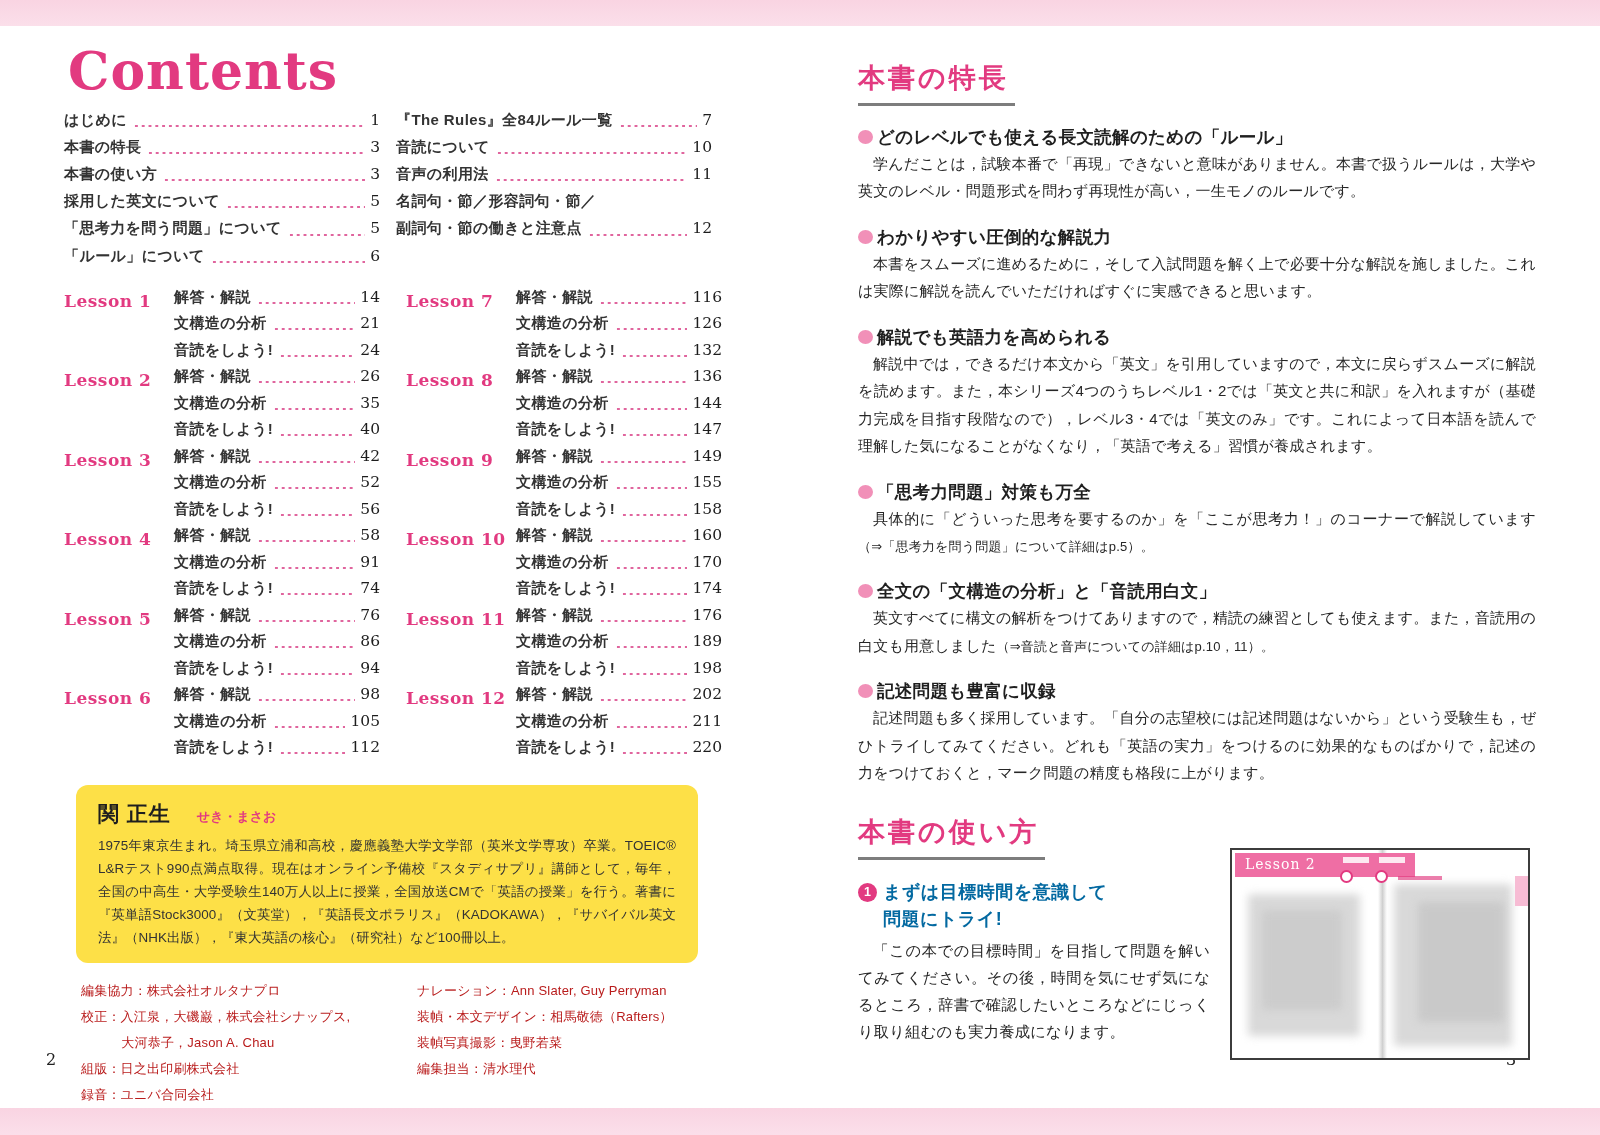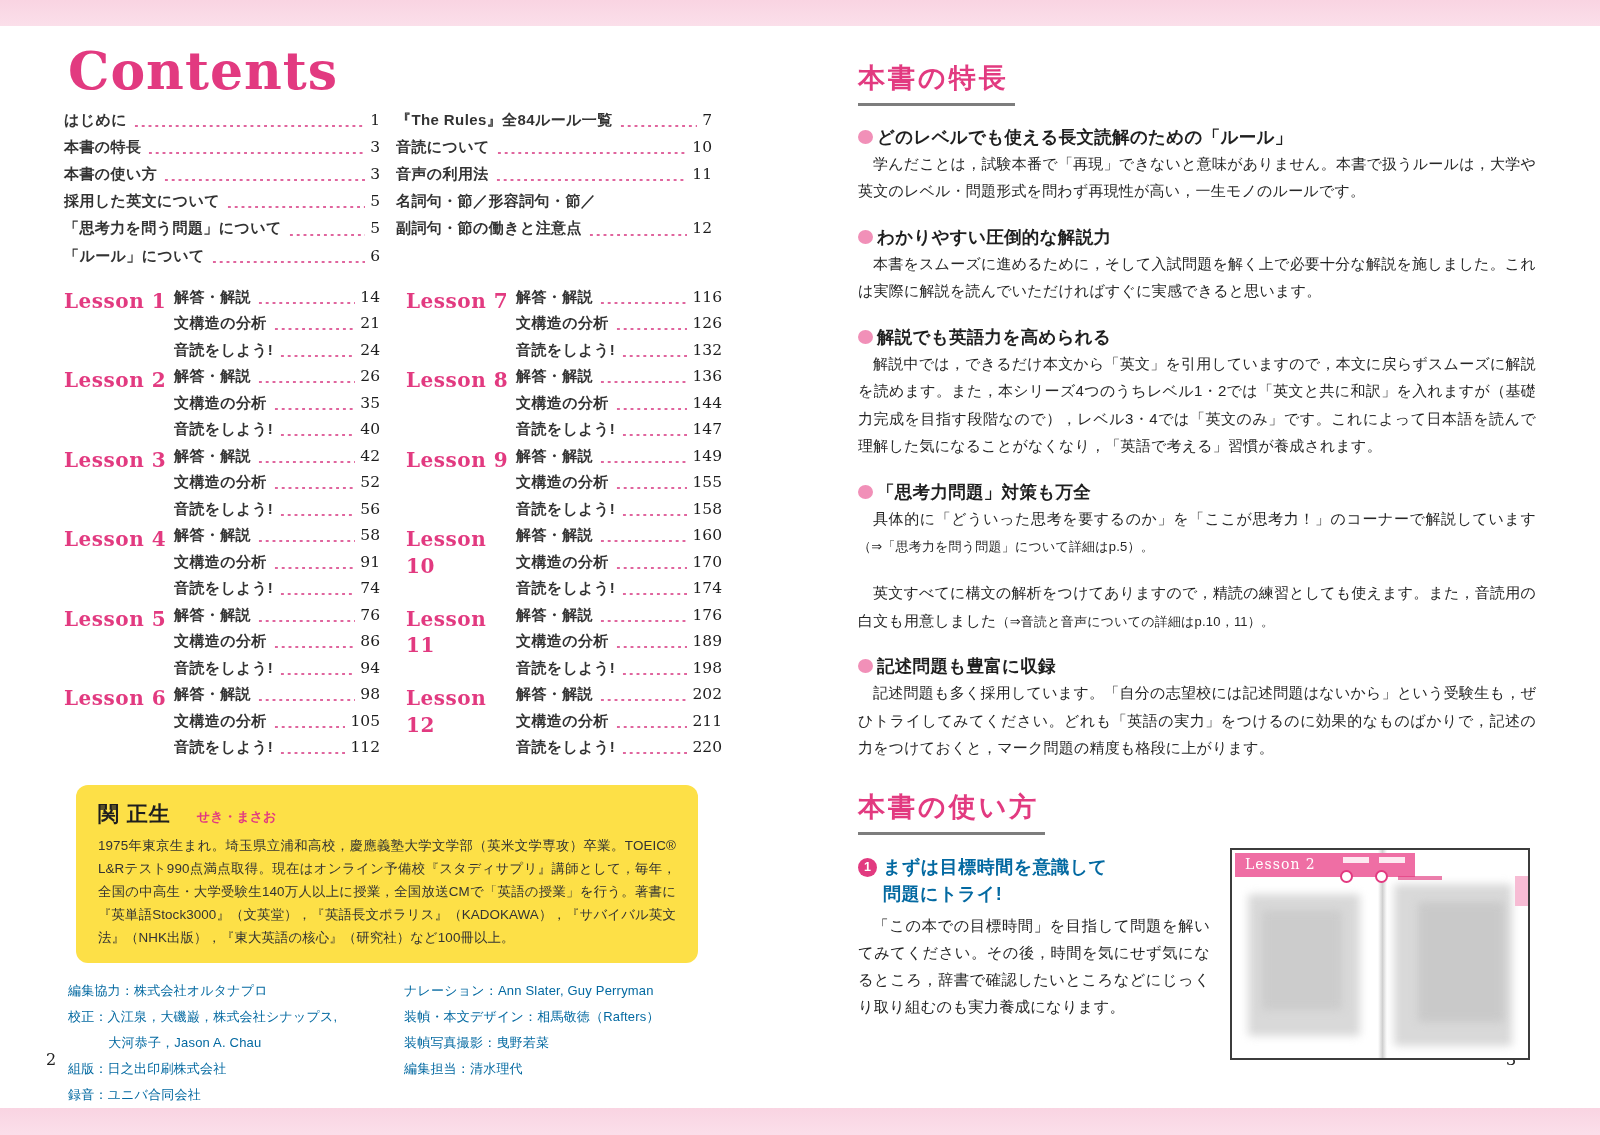--- a/index.html
+++ b/index.html
@@ -17,32 +17,32 @@
   .toc-row { display:flex; align-items:baseline; height:27.2px; }
   .toc-row.lesson-row { height:26.5px; }
   .toc-label { font-size:15px; font-weight:600; letter-spacing:.4px; color:#333; white-space:nowrap; }
   .dots { flex:1; align-self:stretch; margin:0 5px 0 6px;
     background-image:radial-gradient(circle, #e0659e 1.35px, rgba(0,0,0,0) 1.5px);
     background-size:6.8px 10px; background-repeat:repeat-x; background-position:left 60%; }
   .toc-page { font-family:"DejaVu Serif","Liberation Serif",serif; font-size:15.5px; color:#1d1d1d; }
   .lessons-grid { display:grid; grid-template-columns:316px 316px; column-gap:26px; margin-top:14px; }
   .lesson-block { display:flex; }
   .lesson-name { width:110px; font-family:"DejaVu Serif","Liberation Serif",serif;
-    font-size:20px; font-weight:700; color:#e23a80; line-height:26.5px; letter-spacing:.5px; }
+    font-size:17px; font-weight:700; color:#e23a80; line-height:26.5px; letter-spacing:.5px; }
   .lesson-items { flex:1; }
 
   .author-box { margin:20px 0 0 12px; width:622px; background:#fde047; border-radius:12px;
     padding:15px 22px 14px; }
   .author-name-row { display:flex; align-items:baseline; margin-bottom:6px; }
   .author-name { font-size:21px; font-weight:800; color:#1e1e1e; letter-spacing:1px; }
   .author-kana { font-size:13px; font-weight:700; color:#e23a80; margin-left:26px; }
   .author-bio { font-size:13.4px; line-height:1.72; color:#333; letter-spacing:.1px; text-align:justify; }
 
   .credits { display:grid; grid-template-columns:330px 310px; column-gap:6px; margin-top:15px; padding-left:4px; }
-  .credit-line { font-size:13px; color:#0369a1; line-height:2.0; letter-spacing:.2px; }
+  .credit-line { font-size:13px; color:#b91c1c; line-height:2.0; letter-spacing:.2px;margin-left:13px; }
   .credit-line.indent { padding-left:3.1em; }
 
   .page-num { position:absolute; top:1050px; font-family:"DejaVu Serif","Liberation Serif",serif;
     font-size:16px; color:#222; }
   .page-num.left { left:46px; }
   .page-num.right { left:1506px; }
 
   
   .page-right { position:absolute; left:858px; top:60px; width:678px; height:1020px; }
   .sec-heading-wrap { display:block; }
@@ -462,20 +462,24 @@
 
   <section class="feat">
     <div class="feat-head">
         <span class="bullet"></span>
         <h3 class="feat-title">「思考力問題」対策も万全</h3>
       </div>
     <p class="feat-body"><span>具体的に「どういった思考を要するのか」を「ここが思考力！」のコーナーで解説しています</span><span class="note">（⇒「思考力を問う問題」について詳細はp.5）。</span></p>
   </section>
 
   <section class="feat">
+    <div class="feat-head">
+        <span class="bullet"></span>
+        <h3 class="feat-title">全文の「文構造の分析」と「音読用白文」</h3>
+      </div>
     <p class="feat-body"><span>英文すべてに構文の解析をつけてありますので，精読の練習としても使えます。また，音読用の白文も用意しました</span><span class="note">（⇒音読と音声についての詳細はp.10，11）。</span></p>
   </section>
 
   <section class="feat">
     <div class="feat-head">
         <span class="bullet"></span>
         <h3 class="feat-title">記述問題も豊富に収録</h3>
       </div>
     <p class="feat-body"><span>記述問題も多く採用しています。「自分の志望校には記述問題はないから」という受験生も，ぜひトライしてみてください。どれも「英語の実力」をつけるのに効果的なものばかりで，記述の力をつけておくと，マーク問題の精度も格段に上がります。</span></p>
   </section>

